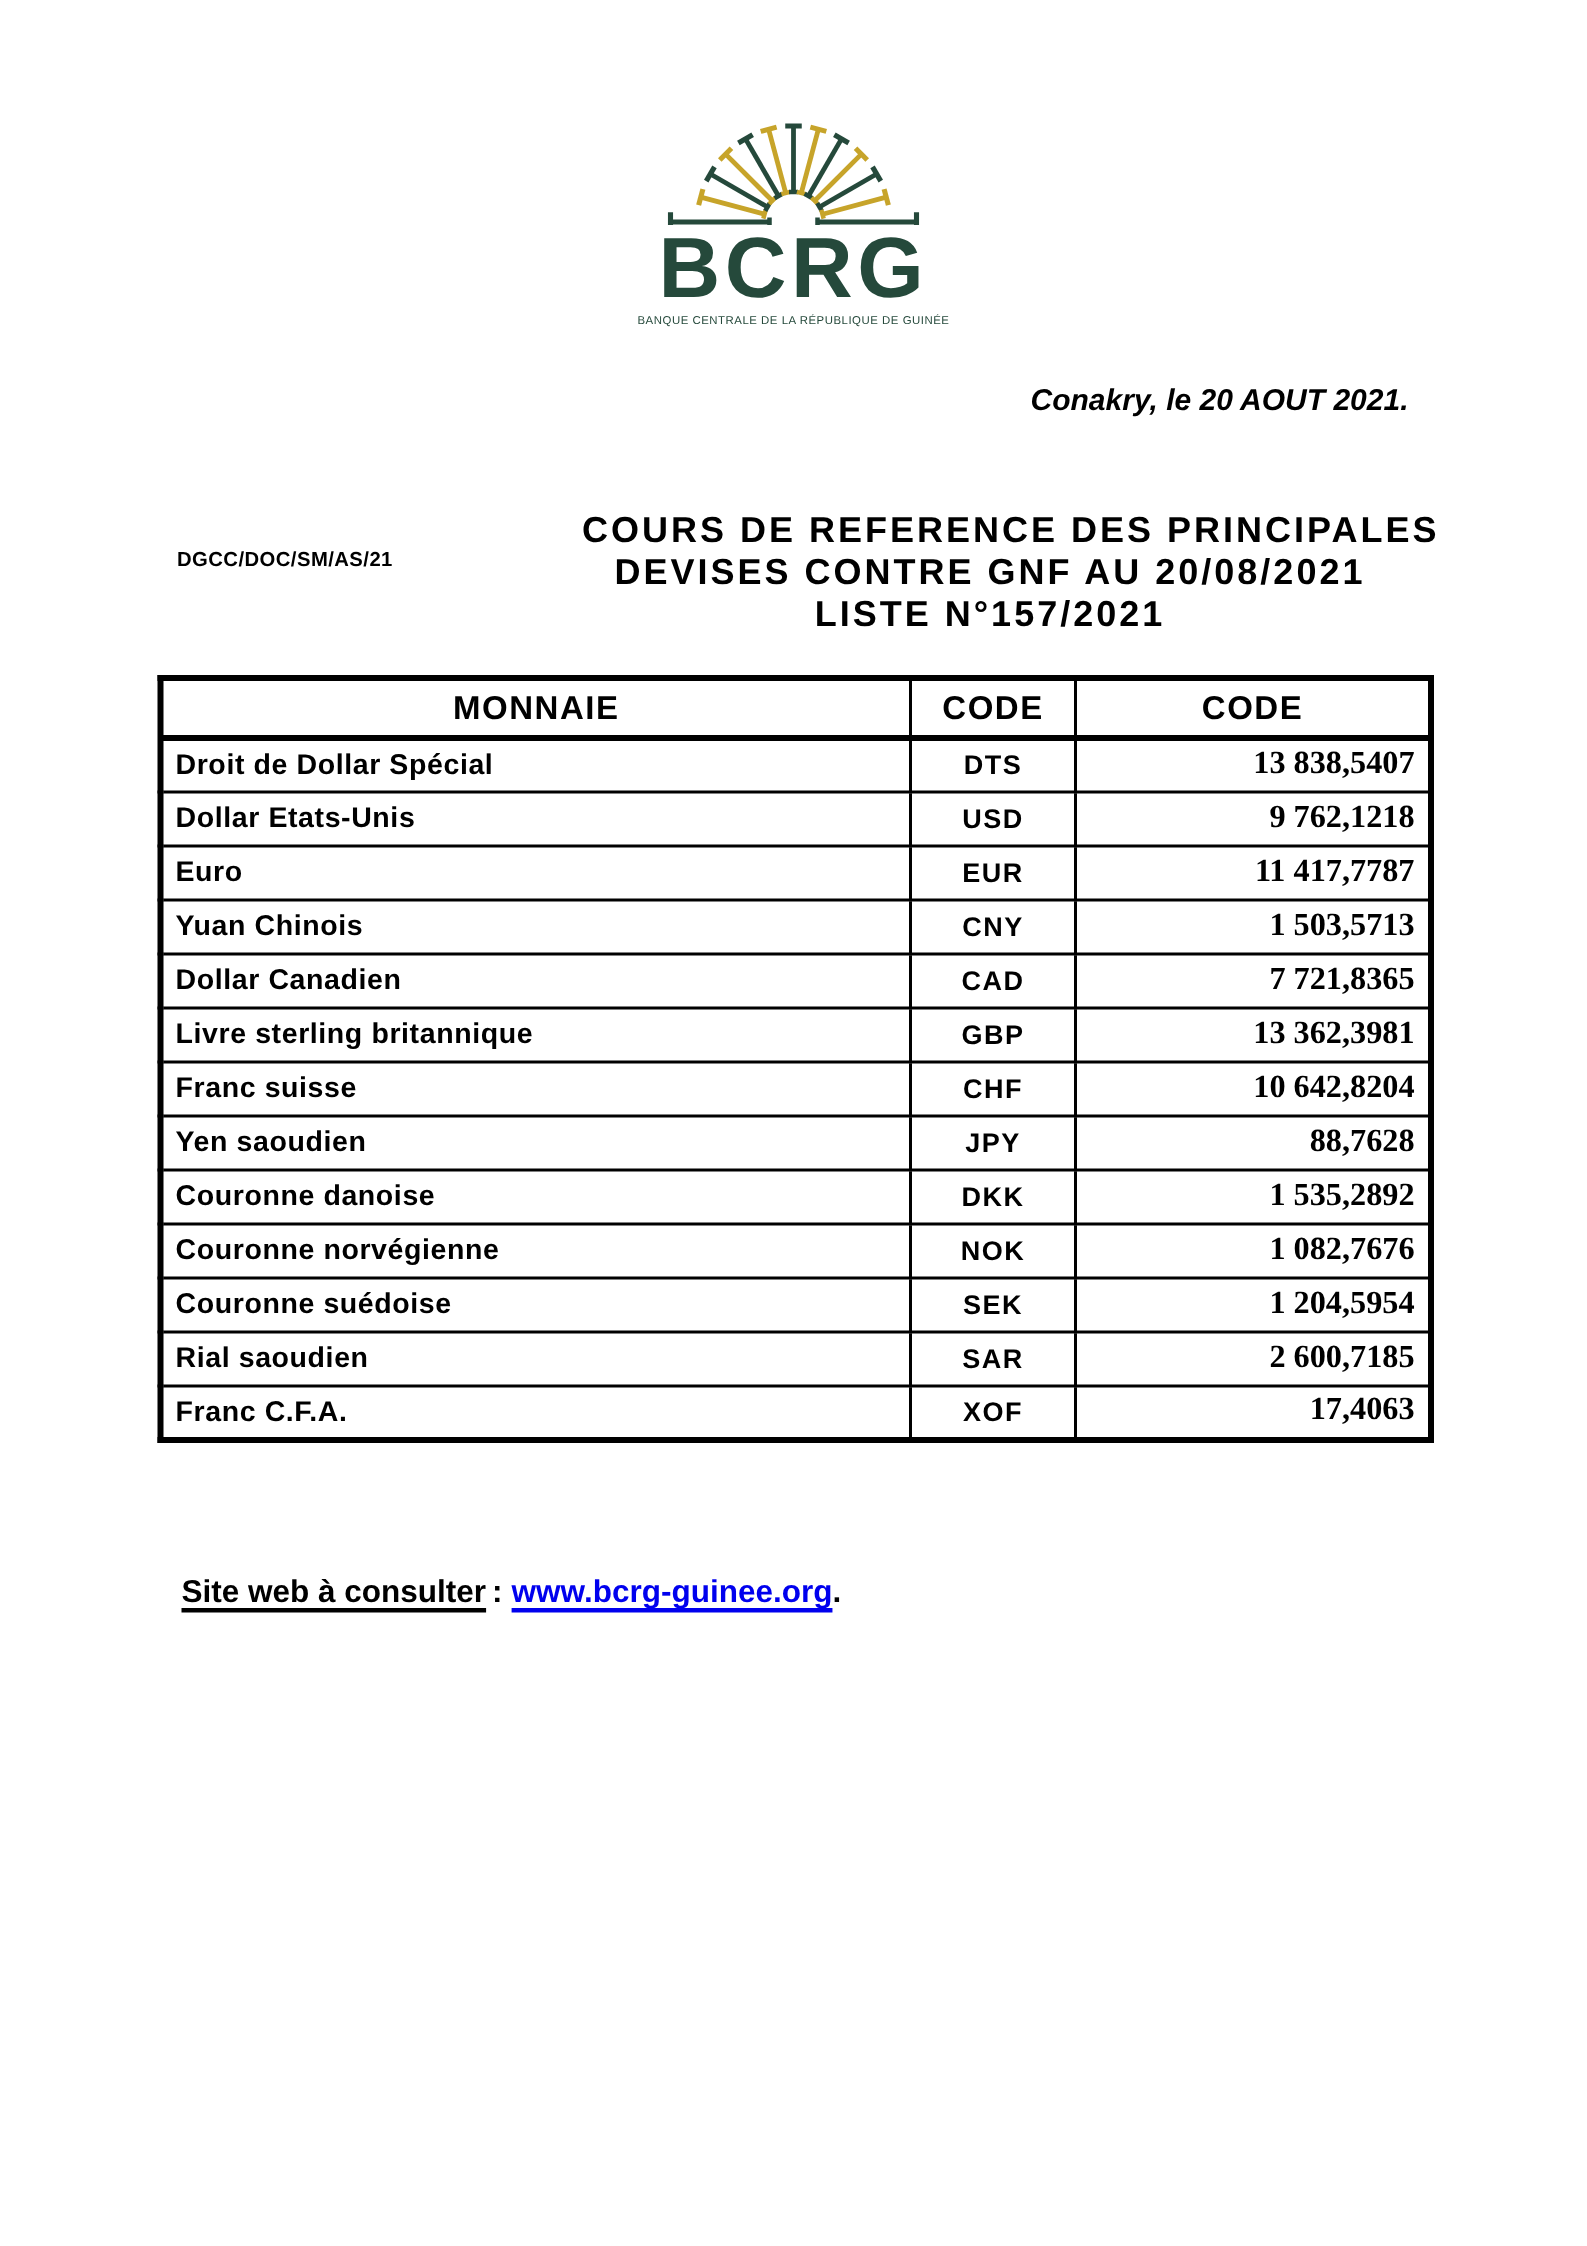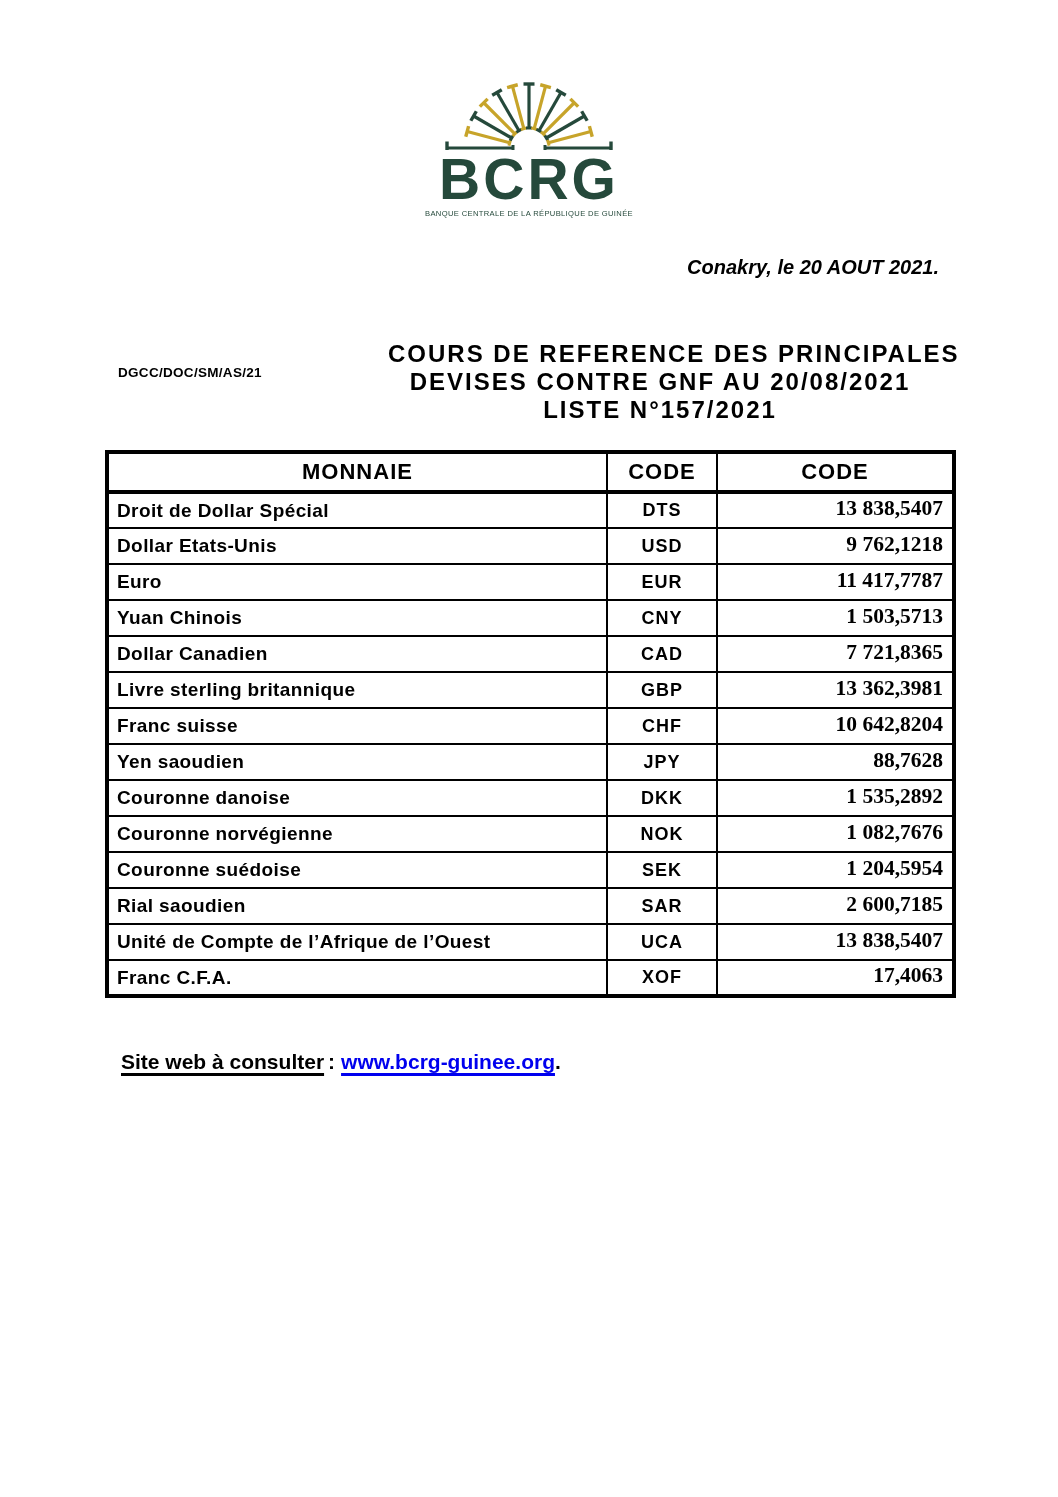--- a/index.html
+++ b/index.html
@@ -264,25 +264,20 @@
         <td class="name">Couronne suédoise</td>
         <td class="code">SEK</td>
         <td class="rate">1 204,5954</td>
       </tr>
       <tr>
         <td class="name">Rial saoudien</td>
         <td class="code">SAR</td>
         <td class="rate">2 600,7185</td>
       </tr>
       <tr>
-        <td class="name">Unité de Compte de l’Afrique de l’Ouest</td>
-        <td class="code">UCA</td>
-        <td class="rate">13 838,5407</td>
-      </tr>
-      <tr>
         <td class="name">Franc C.F.A.</td>
         <td class="code">XOF</td>
         <td class="rate">17,4063</td>
       </tr>
     </tbody>
 </table>
 
 <div class="site-note">
   <span class="label">Site web à consulter</span><span class="colon">:</span><a class="link" href="#">www.bcrg-guinee.org</a><span class="period">.</span>
 </div>

